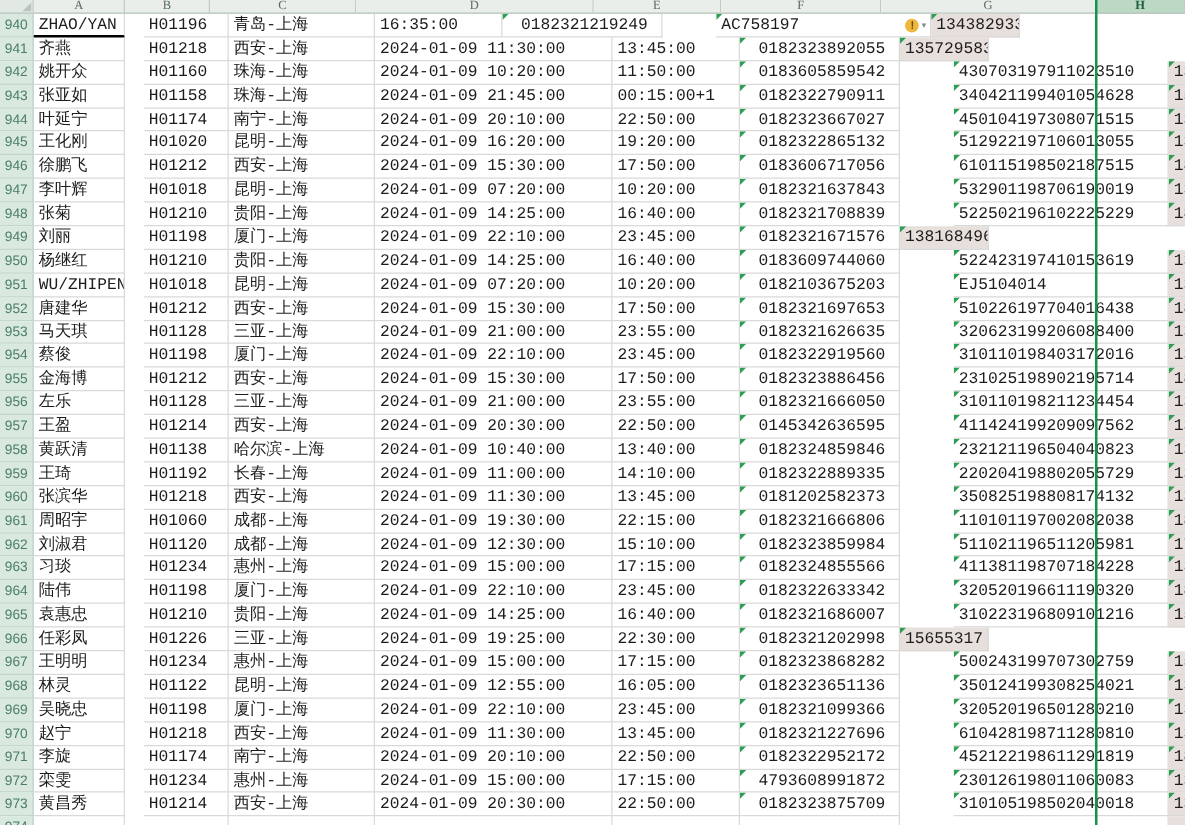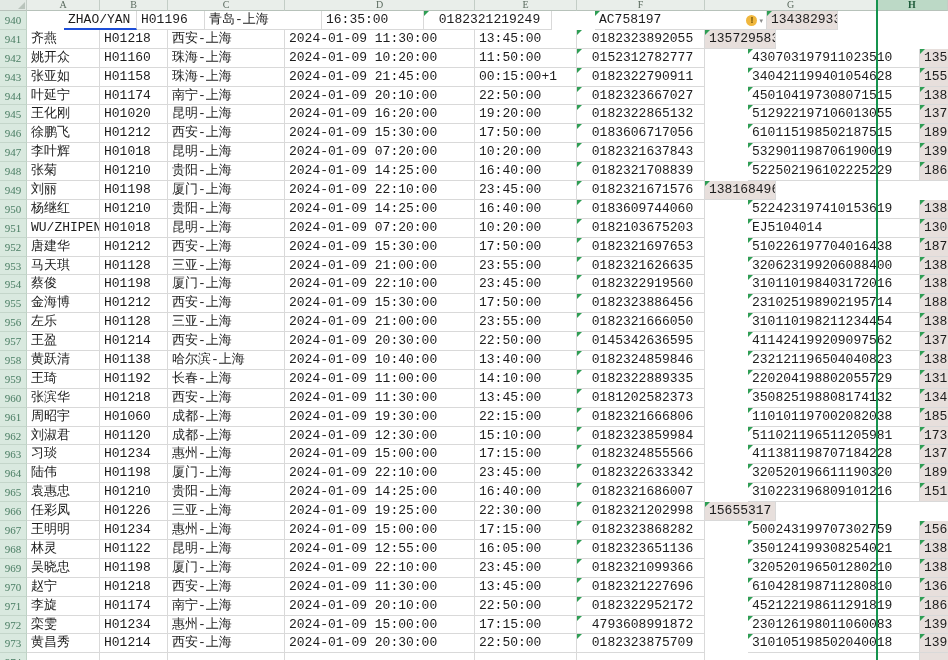--- a/index.html
+++ b/index.html
@@ -12,28 +12,28 @@
   .colh{box-sizing:border-box;border-right:1px solid #c3cdc6;border-bottom:1px solid #b7c2ba;background:#e9eeea;
         color:#5a6a5e;font-size:10px;line-height:10px;text-align:center;overflow:hidden;
         font-family:"Liberation Serif",serif;}
   .colh.col-sel{background:#bcd9c6;color:#1e5c3a;font-weight:bold;}
   .wA{flex:0 0 73px;} .wB{flex:0 0 68px;} .wC{flex:0 0 117px;} .wD{flex:0 0 190px;}
   .wE{flex:0 0 102px;} .wF{flex:0 0 128px;} .wG{flex:0 0 172px;} .wH{flex:0 0 71px;}
   
   .row{display:flex;height:18.9px;}
   .rh{flex:0 0 27px;box-sizing:border-box;background:#d9e9df;border-right:1px solid #bed2c5;border-bottom:1px solid #c4d6ca;
       color:#4a7d63;font-size:11px;line-height:18px;text-align:center;overflow:hidden;
-      font-family:Liberation Serif, serif;}
+      font-family:Liberation Sans, sans-serif;}
   .c{position:relative;box-sizing:border-box;border-right:1px solid #d9d9d9;border-bottom:1px solid #d9d9d9;
      overflow:hidden;white-space:nowrap;line-height:18px;padding-left:4px;}
-  .cA{flex:0 0 73px;} .cB{flex:0 0 68px;} .cC{flex:0 0 117px;} .cD{flex:0 0 190px;}
+  .cA{flex:0 0 73px;} .cB{flex:0 0 68px;margin-left:15px;} .cC{flex:0 0 117px;} .cD{flex:0 0 190px;}
   .cE{flex:0 0 102px;} .cF{flex:0 0 128px;text-align:center;} .cG{flex:0 0 172px;margin-left:43px;}
   .cH{flex:0 0 71px;background:#e7dfdc;}
   .tri::before{content:"";position:absolute;left:0;top:0;border-top:5px solid #2e9e54;border-right:5px solid transparent;z-index:2;}
-  .active-underline{border-bottom:2px solid #1d4ed8;margin-left:37px;}
+  .active-underline{border-bottom:2px solid #000000;}
   
   .warn{display:none;position:absolute;right:3px;top:3px;height:12px;align-items:center;gap:2px;}
   .warn.show{display:inline-flex;}
   .wi{display:inline-block;width:11px;height:11px;border-radius:50%;background:#f0b73e;color:#6d4f00;
       font-size:9px;line-height:11px;text-align:center;font-weight:bold;font-family:"Liberation Sans",sans-serif;}
   .wd{color:#8a8a8a;font-size:7px;line-height:11px;font-family:"Liberation Sans",sans-serif;}
   
   .selline{position:absolute;left:876px;top:0;width:2px;height:660px;background:#15934e;z-index:6;}
 </style>
 </head>
@@ -79,21 +79,21 @@
     <div class="c cH tri"><span>135729583</span></div>
   </div>
 
   <div class="row">
     <div class="rh">942</div>
     <div class="c cA"><span>姚开众</span></div>
     <div class="c cB"><span>H01160</span></div>
     <div class="c cC"><span>珠海-上海</span></div>
     <div class="c cD"><span>2024-01-09 10:20:00</span></div>
     <div class="c cE"><span>11:50:00</span></div>
-    <div class="c cF tri"><span>0152312782777</span></div>
+    <div class="c cF tri"><span>0183605859542</span></div>
     <div class="c cG tri"><span>430703197911023510</span></div>
     <div class="c cH tri"><span>135908886</span></div>
   </div>
 
   <div class="row">
     <div class="rh">943</div>
     <div class="c cA"><span>张亚如</span></div>
     <div class="c cB"><span>H01158</span></div>
     <div class="c cC"><span>珠海-上海</span></div>
     <div class="c cD"><span>2024-01-09 21:45:00</span></div>

